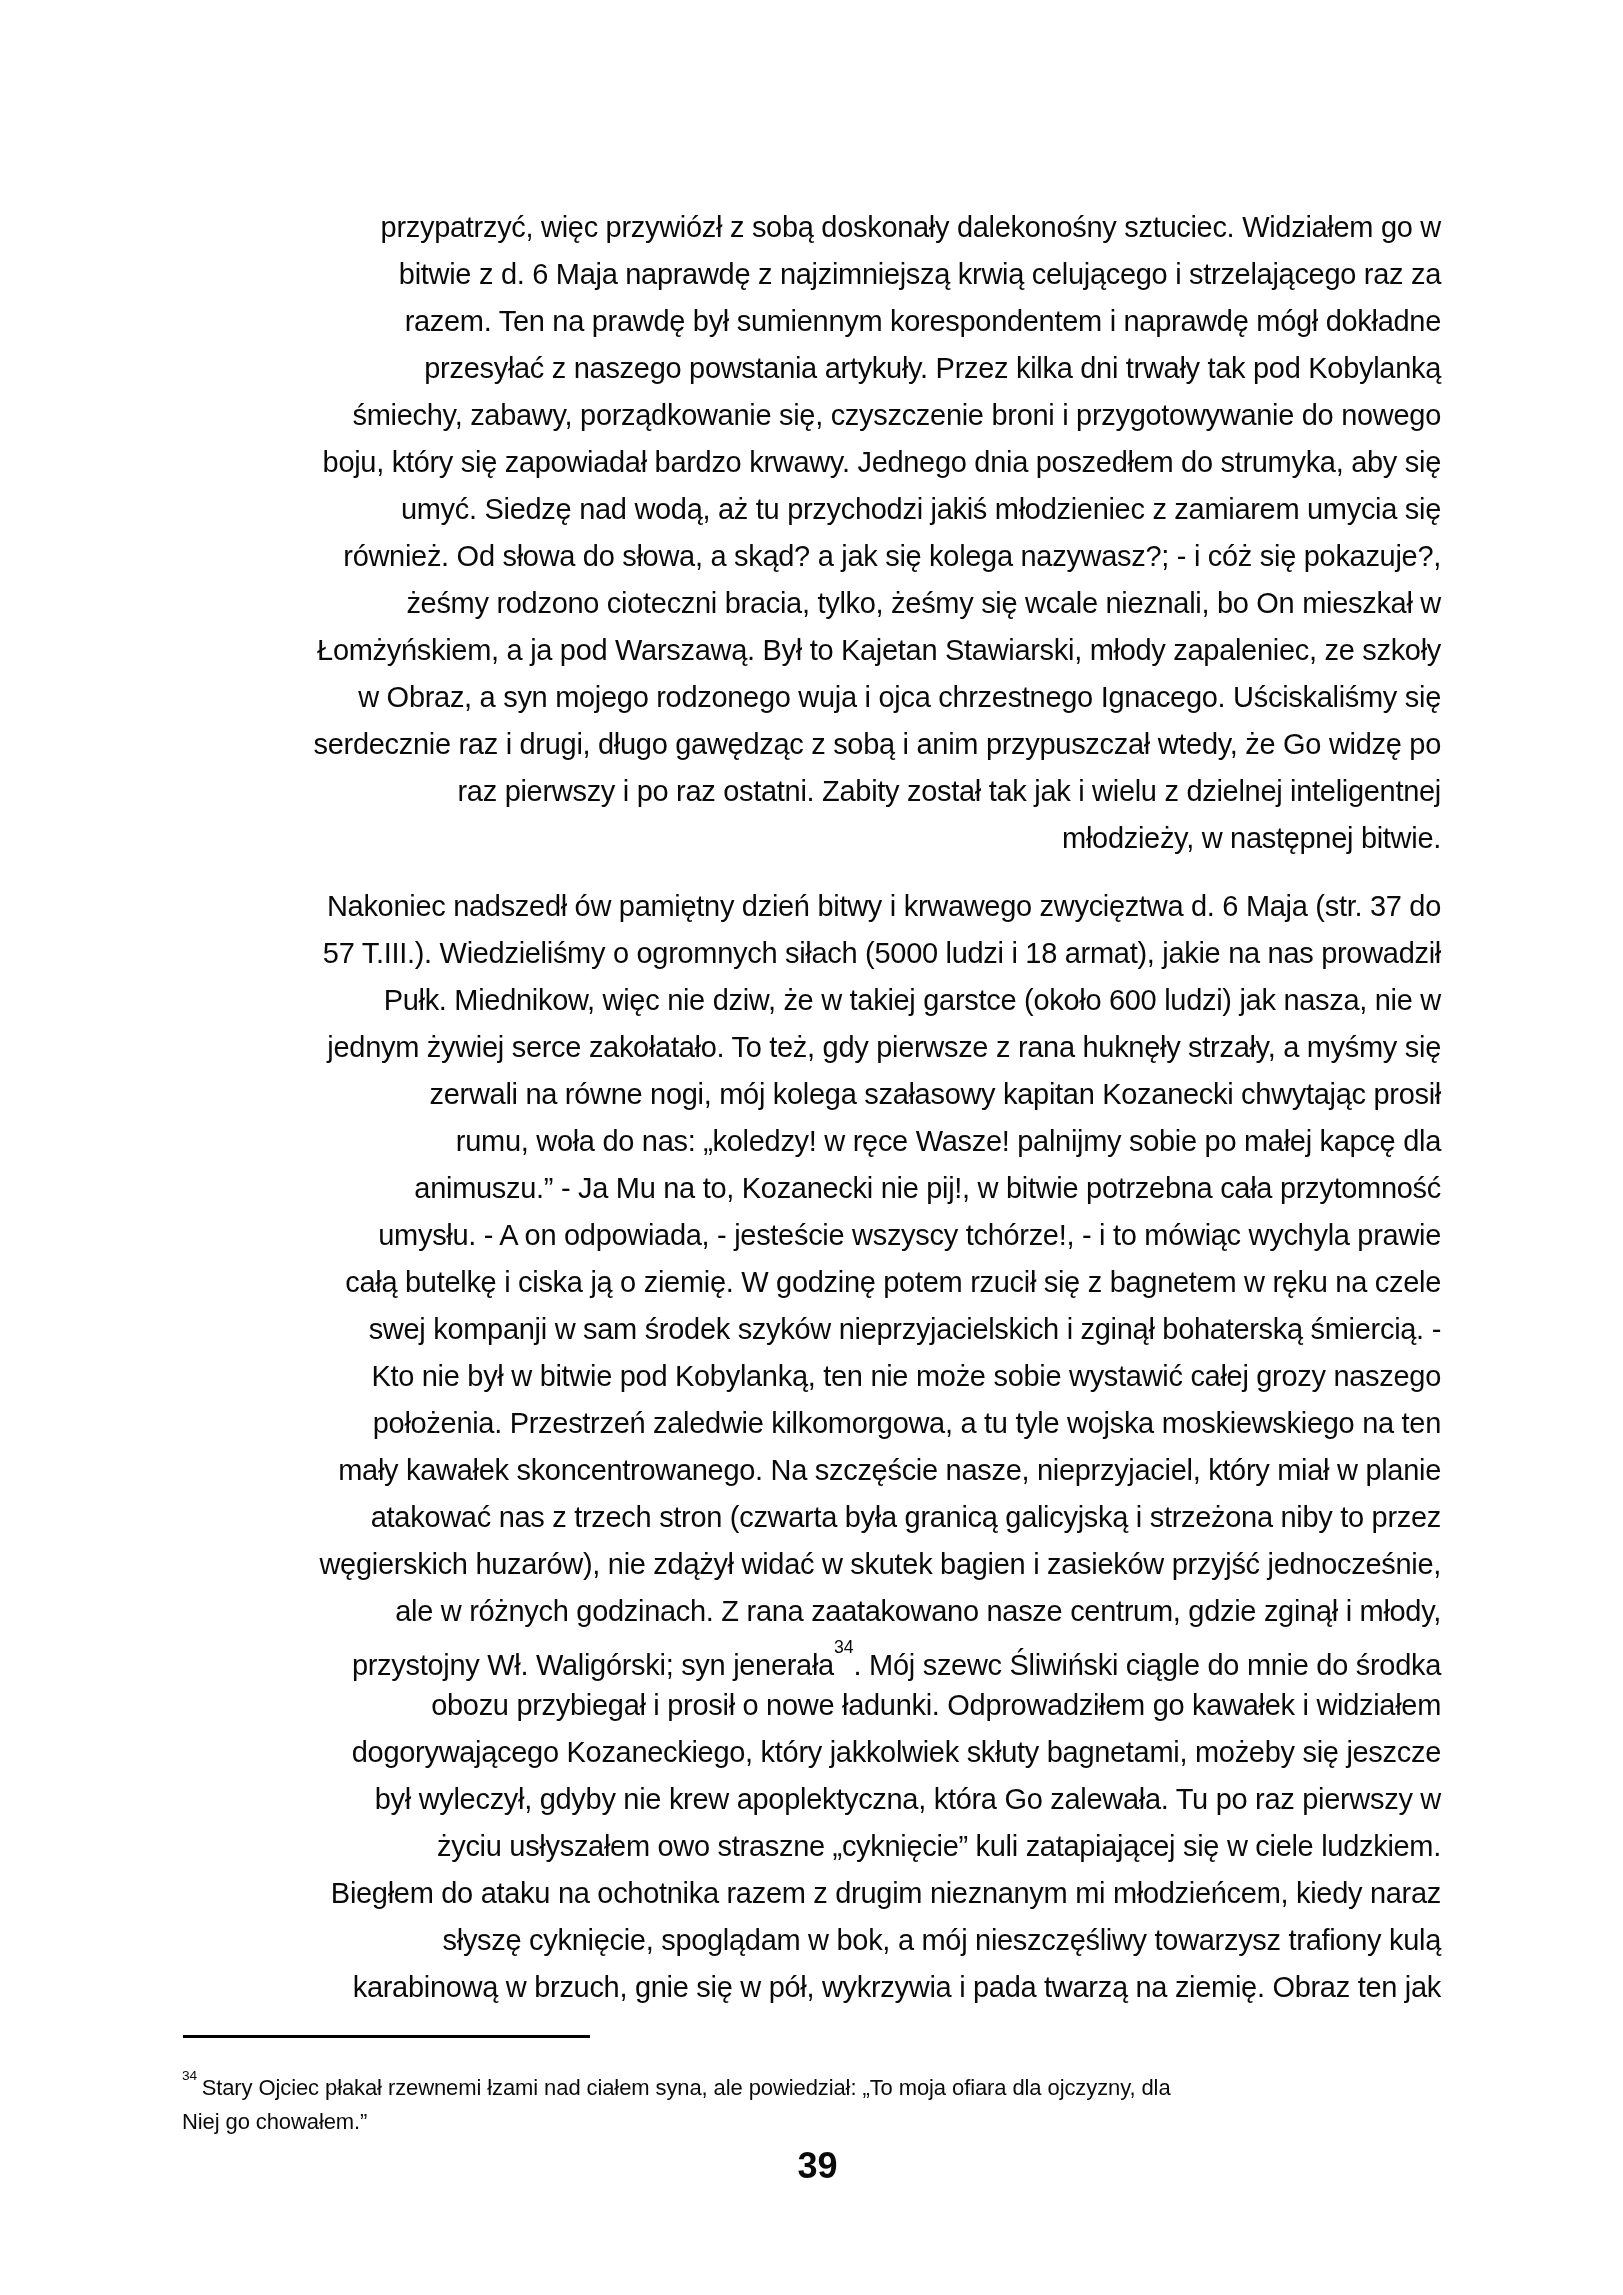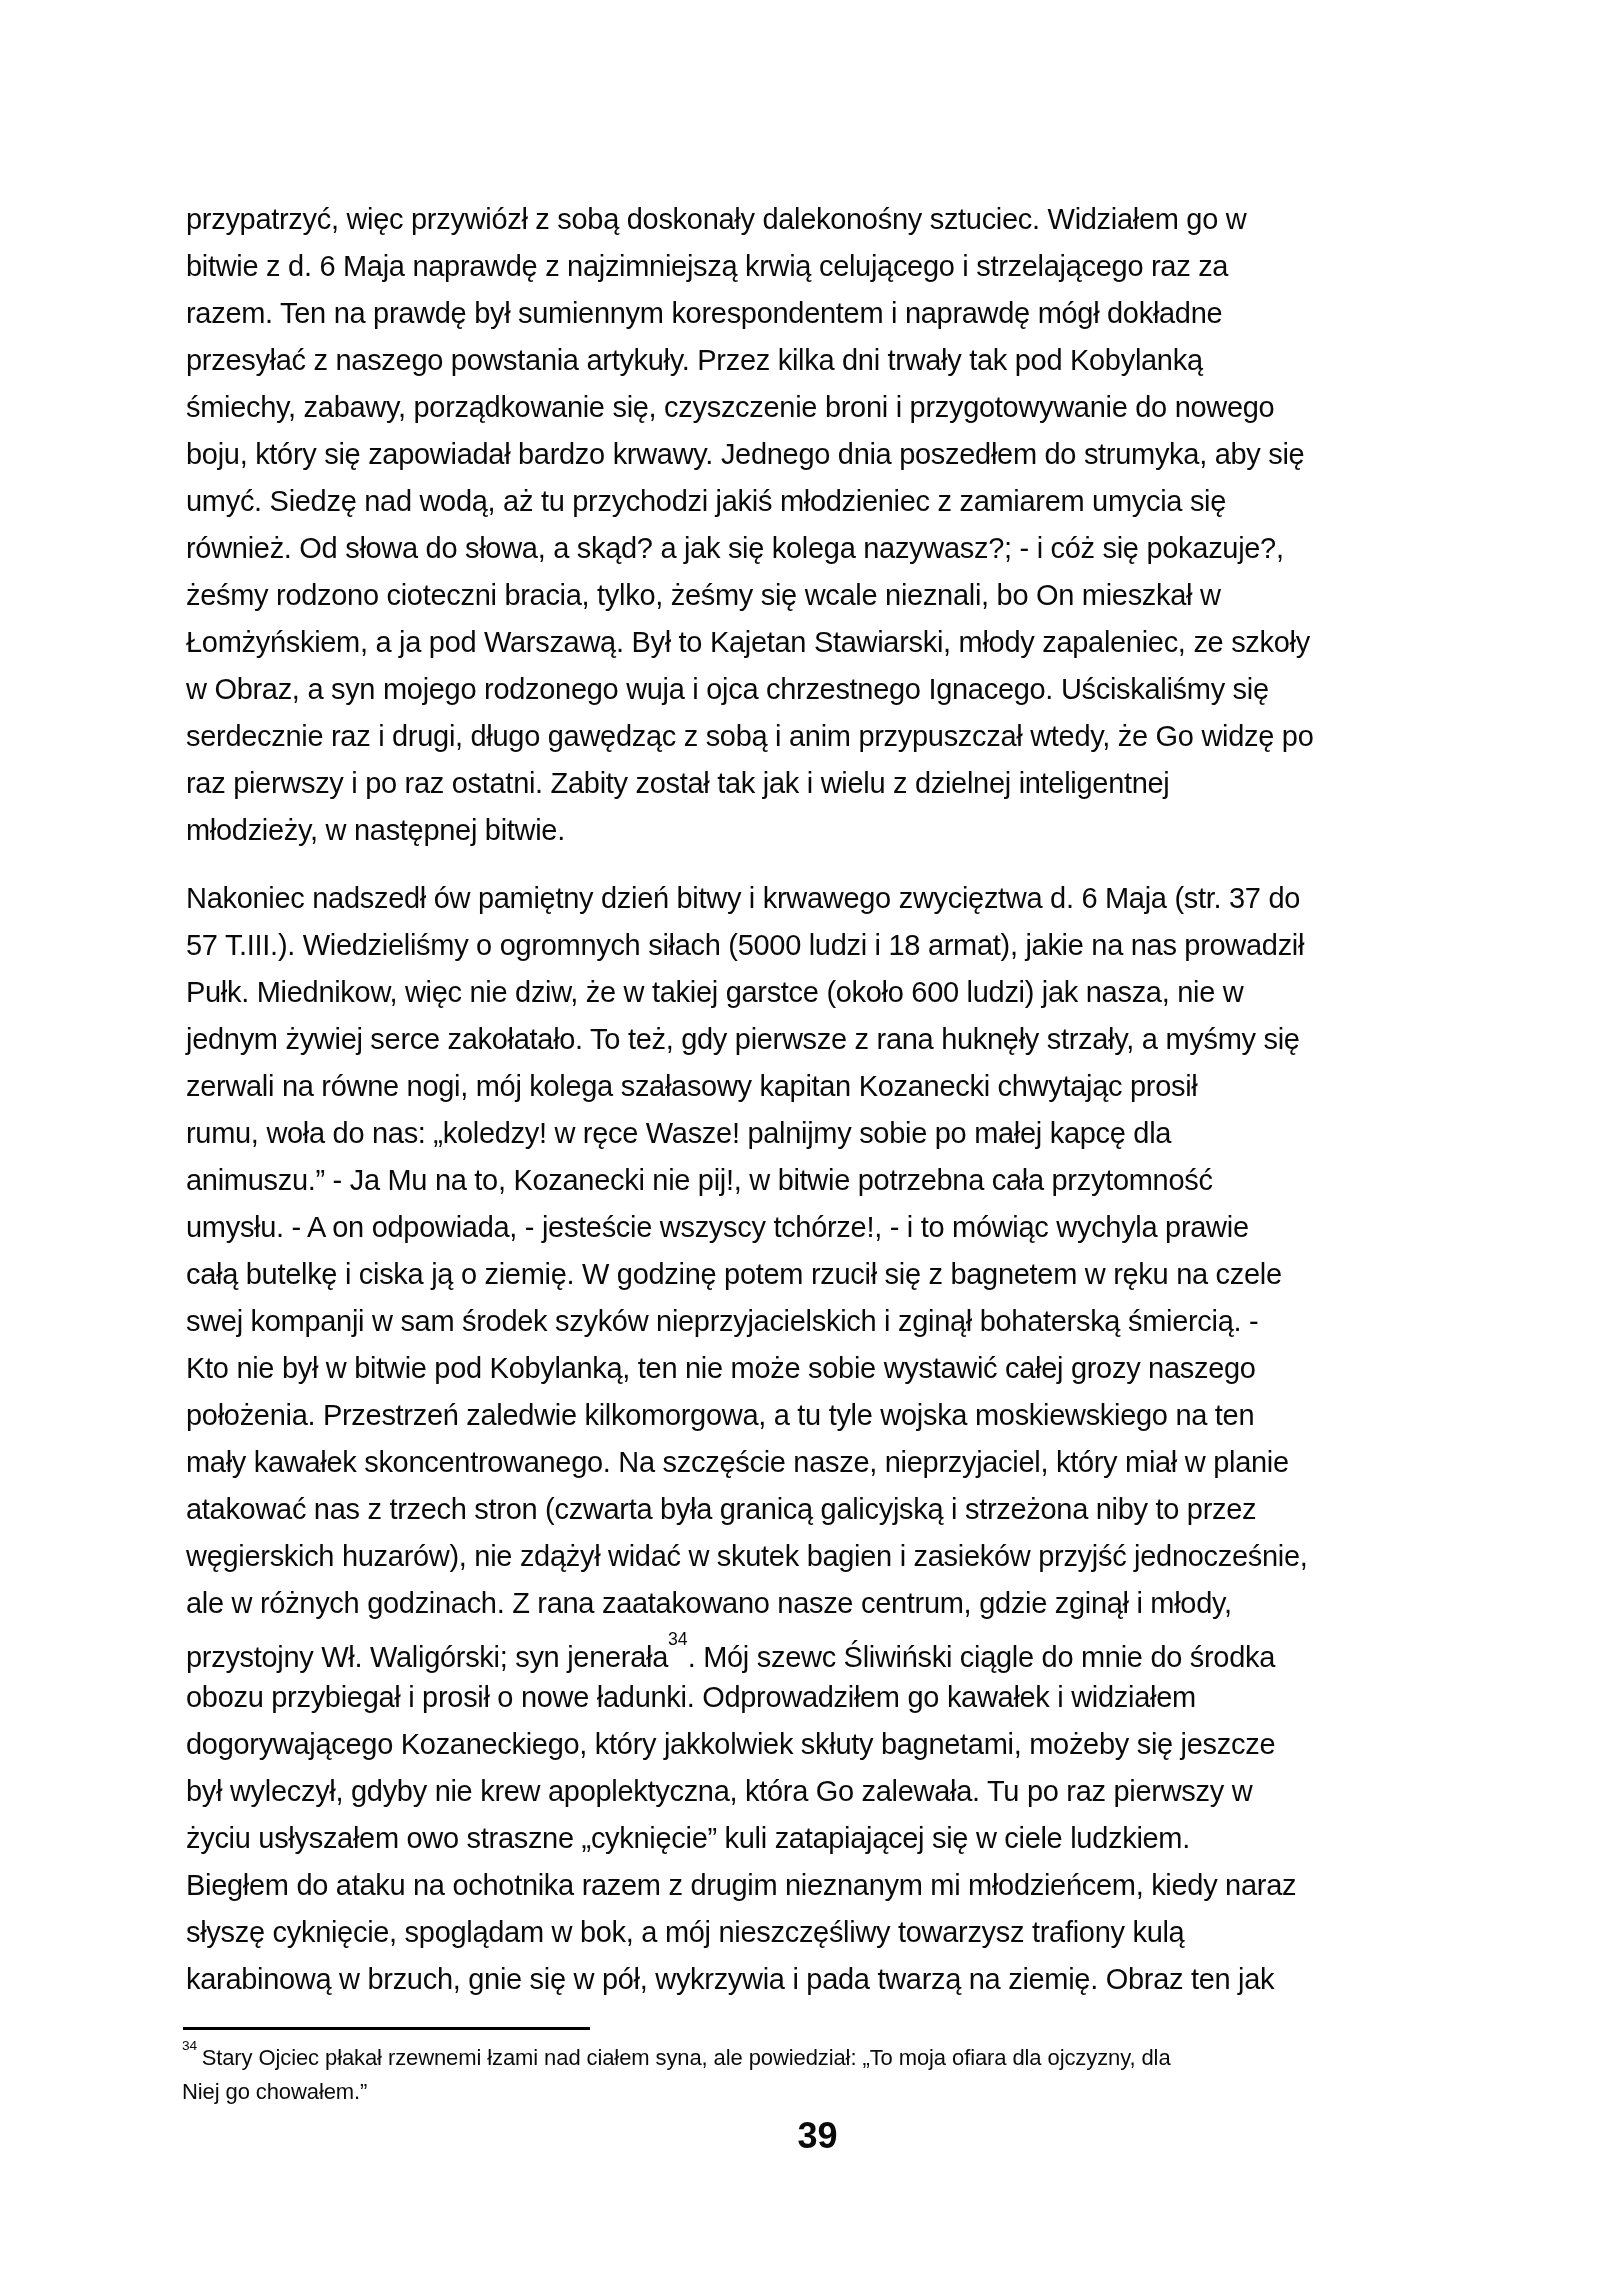--- a/index.html
+++ b/index.html
@@ -7,21 +7,21 @@
     position: relative;
     width: 1623px;
     height: 2295px;
     background: #ffffff;
     color: #0a0a0a;
     font-family: "Liberation Sans", sans-serif;
     box-sizing: border-box;
     padding: 192px 170px 0 182px;
     overflow: hidden;
   }
-  .para { margin: 4px; }
+  .para { margin: 12px; text-align: right; }
   .para-2 { margin-top: 21px; }
   .line {
     height: 47px;
     line-height: 47px;
     font-size: 29px;
     letter-spacing: -0.3px;
     white-space: pre;
   }
   sup.fnref {
     font-size: 17.7px;
@@ -29,21 +29,21 @@
     top: -11px;
     letter-spacing: 0;
   }
   .footnote-area { margin-top: 23.6px; }
   .footnote-separator {
     width: 407px;
     height: 3.3px;
     background: #000000;
     margin-left: 1.3px;
   }
-  .footnote-lines { margin-top: 6px; }
+  .footnote-lines { margin-top: 28px; }
   .footnote-line {
     font-size: 22px;
     line-height: 34px;
     letter-spacing: -0.1px;
     white-space: pre;
   }
   sup.fnnum {
     font-size: 13.7px;
     position: relative;
     top: -7.2px;

